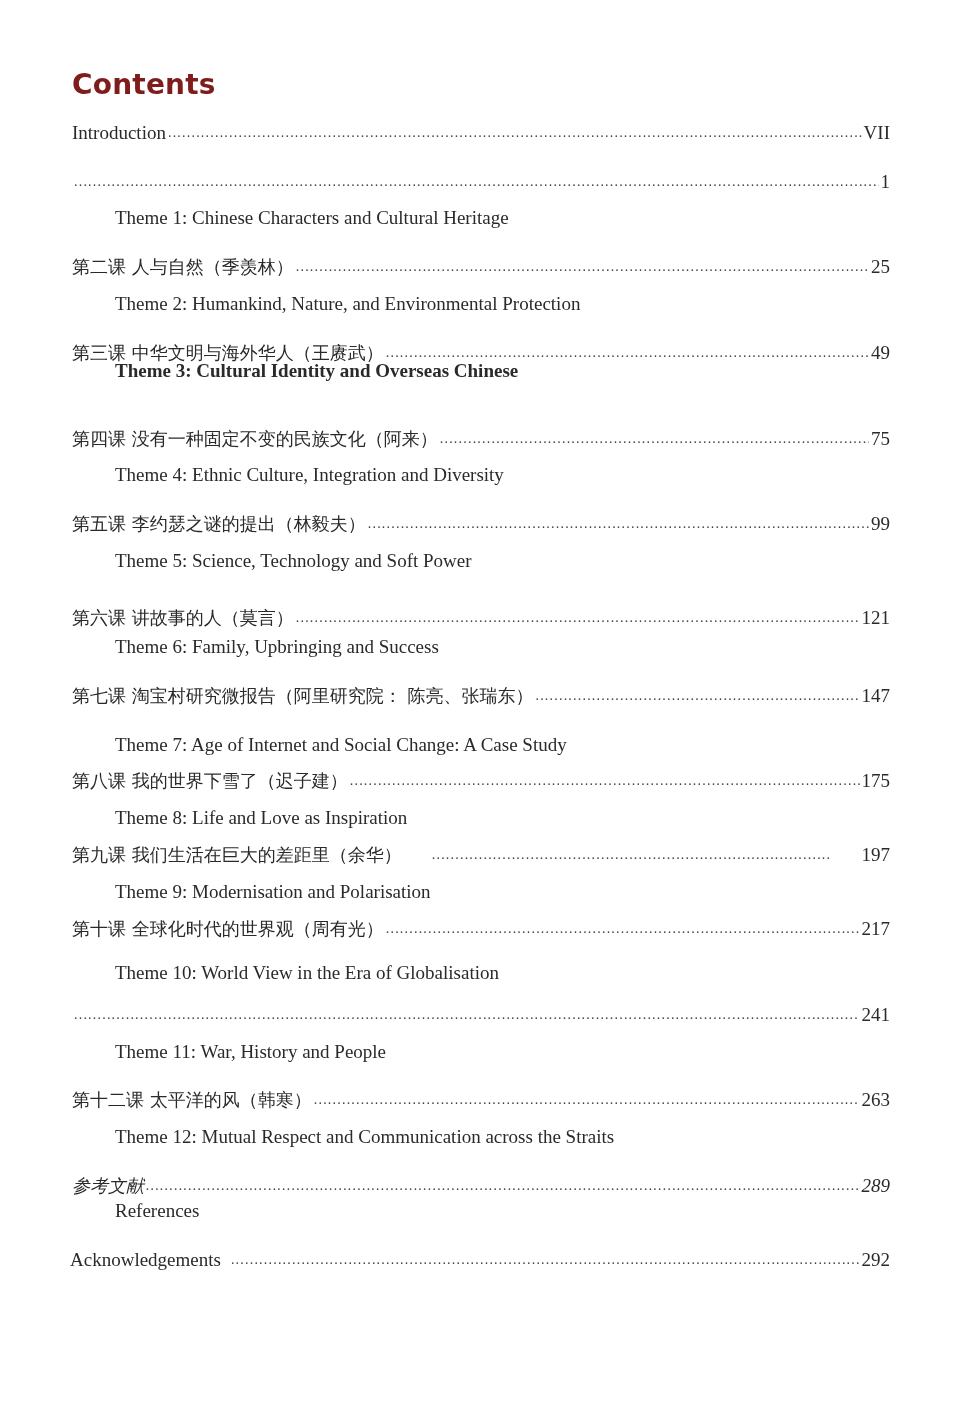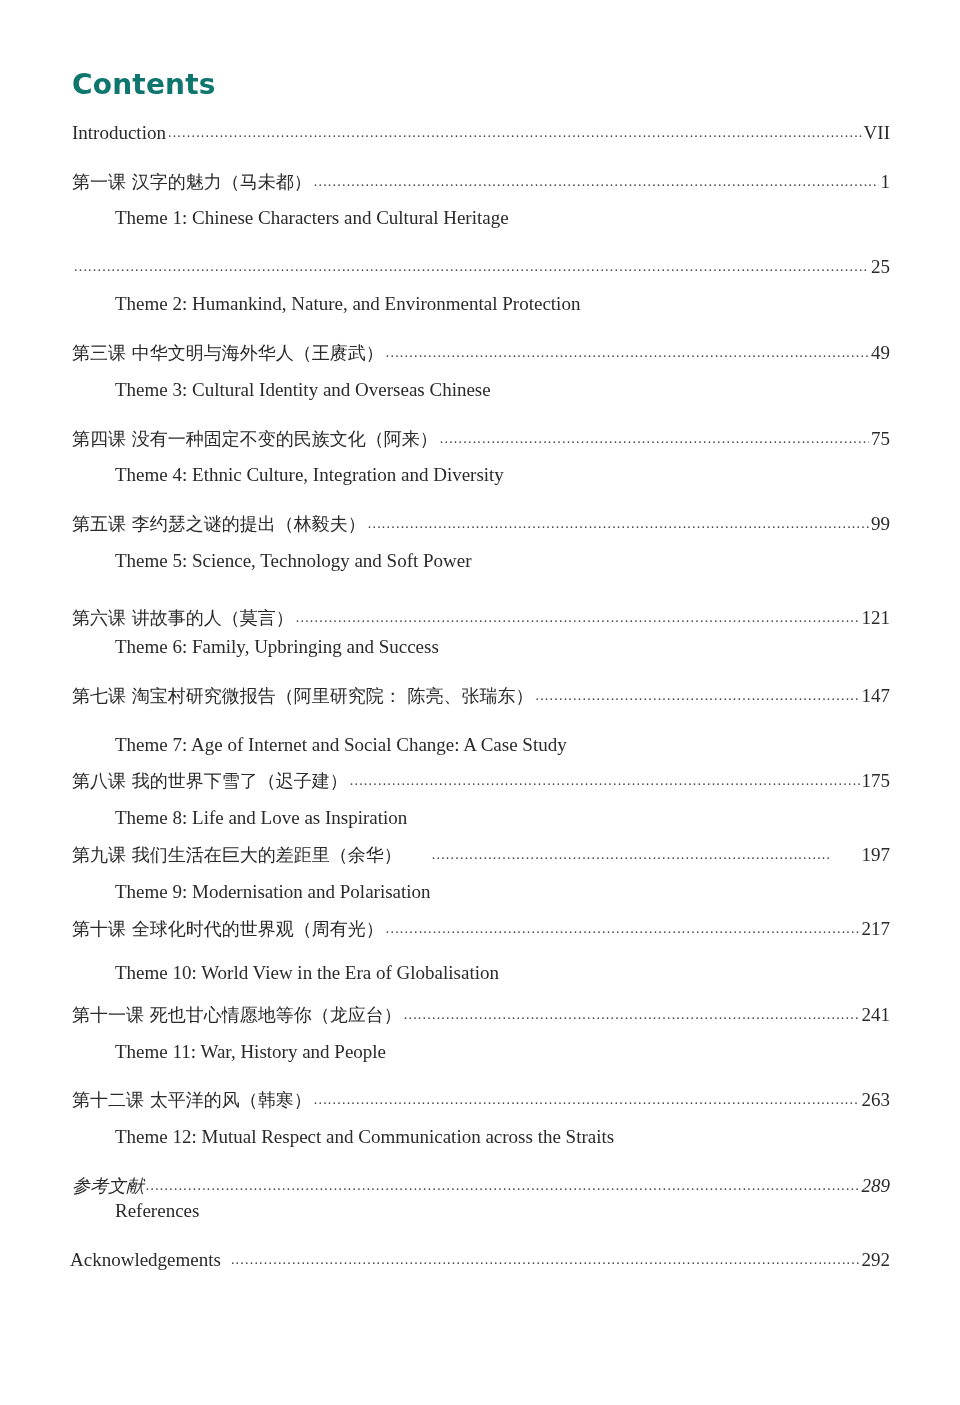--- a/index.html
+++ b/index.html
@@ -10,21 +10,21 @@
       overflow: hidden;
       color: #2a2a2a;
       font-family: "Liberation Serif", "DejaVu Serif", serif;
     }
     .title {
       position: absolute;
       left: 72px; top: 68px;
       font-family: "DejaVu Sans", "Liberation Sans", sans-serif;
       font-weight: bold;
       font-size: 28px;
-      color: #0f766e;
+      color: #7f1d1d;
       letter-spacing: 0.2px;
     }
     .row {
       position: absolute;
       left: 72px;
       width: 818px;
       height: 26px;
       display: flex;
       align-items: flex-end;
       font-size: 19px;
@@ -59,38 +59,38 @@
 
 <div class="title">Contents</div>
 
 <div class="row" style="top:120px;">
   <span class="label">Introduction</span>
   <span class="leader"></span>
   <span class="page">VII</span>
 </div>
 
 <div class="row" style="top:169px;">
-  <span class="label cn">第一课  汉字的魅力（马未都）</span>
   <span class="leader"></span>
   <span class="page">1</span>
 </div>
 <div class="theme" style="top:205px;">Theme 1:  Chinese Characters and Cultural Heritage</div>
 
 <div class="row" style="top:254px;">
+  <span class="label cn">第二课  人与自然（季羡林）</span>
   <span class="leader"></span>
   <span class="page">25</span>
 </div>
 <div class="theme" style="top:291px;">Theme 2:  Humankind, Nature, and Environmental Protection</div>
 
 <div class="row" style="top:340px;">
   <span class="label cn">第三课  中华文明与海外华人（王赓武）</span>
   <span class="leader"></span>
   <span class="page">49</span>
 </div>
-<div class="theme" style="top:377px;">Theme 3:  Cultural Identity and Overseas Chinese</div>
+<div class="theme" style="top:358px;font-weight:bold;">Theme 3:  Cultural Identity and Overseas Chinese</div>
 
 <div class="row" style="top:426px;">
   <span class="label cn">第四课  没有一种固定不变的民族文化（阿来）</span>
   <span class="leader"></span>
   <span class="page">75</span>
 </div>
 <div class="theme" style="top:462px;">Theme 4:  Ethnic Culture, Integration and Diversity</div>
 
 <div class="row" style="top:511px;">
   <span class="label cn">第五课  李约瑟之谜的提出（林毅夫）</span>
@@ -128,21 +128,20 @@
 <div class="theme" style="top:879px;">Theme 9:  Modernisation and Polarisation</div>
 
 <div class="row" style="top:916px;">
   <span class="label cn">第十课  全球化时代的世界观（周有光）</span>
   <span class="leader"></span>
   <span class="page">217</span>
 </div>
 <div class="theme" style="top:960px;">Theme 10:  World View in the Era of Globalisation</div>
 
 <div class="row" style="top:1002px;">
-  <span class="label cn">第十一课  死也甘心情愿地等你（龙应台）</span>
   <span class="leader"></span>
   <span class="page">241</span>
 </div>
 <div class="theme" style="top:1039px;">Theme 11:  War, History and People</div>
 
 <div class="row" style="top:1087px;">
   <span class="label cn">第十二课  太平洋的风（韩寒）</span>
   <span class="leader"></span>
   <span class="page">263</span>
 </div>

